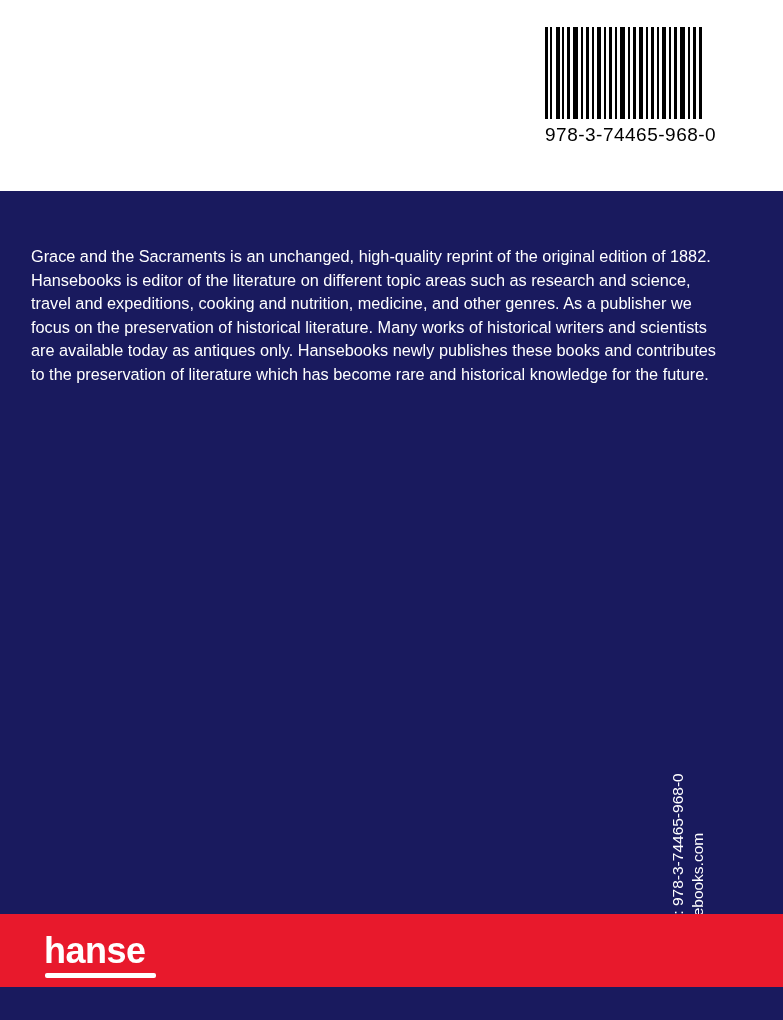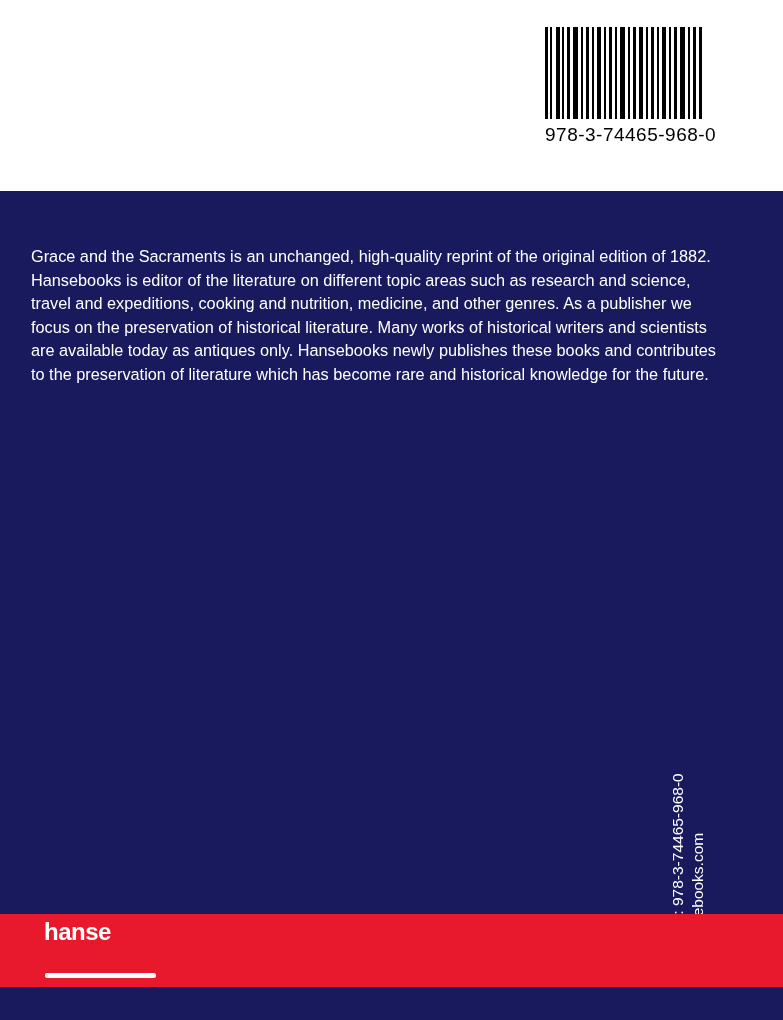--- a/index.html
+++ b/index.html
@@ -99,23 +99,23 @@
     position: absolute;
     left: 0;
     top: 914px;
     width: 783px;
     height: 73px;
     background: #e8192c;
   }
   .logo {
     position: absolute;
     left: 44px;
-    top: 4px;
+    top: 16px;
     color: #ffffff;
-    font-size: 24px;
+    font-size: 36px;
     font-weight: bold;
     letter-spacing: -0.5px;
     font-family: "Liberation Sans", sans-serif;
   }
   .logo-underline {
     position: absolute;
     left: 45px;
     top: 59px;
     width: 111px;
     height: 5px;

